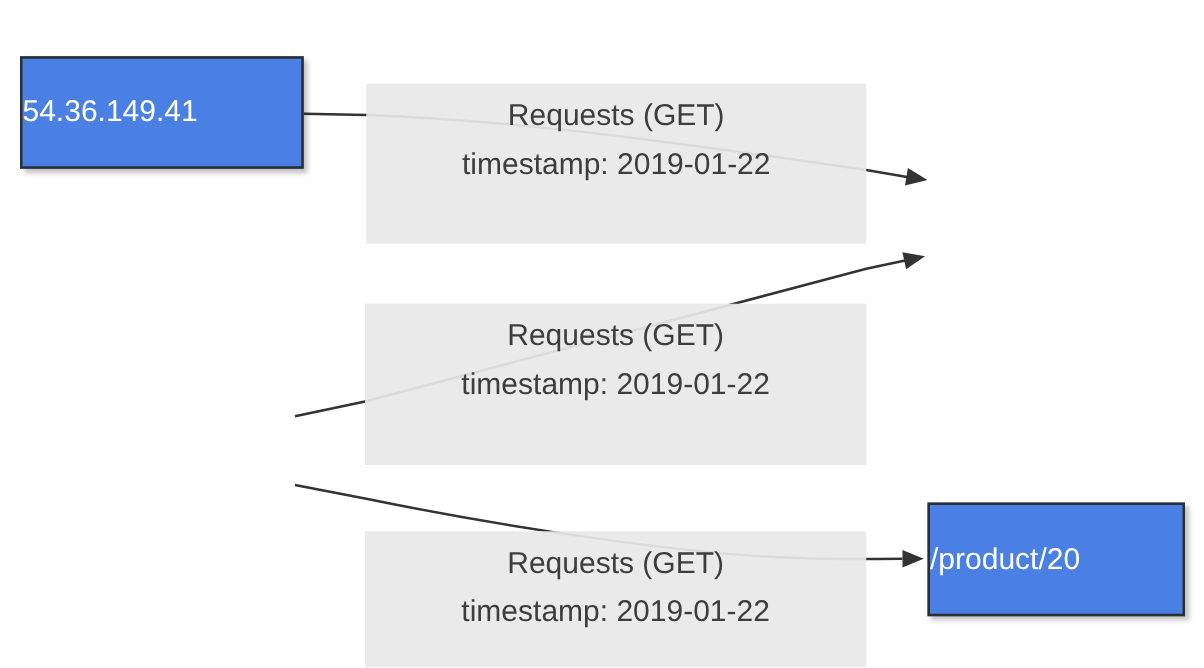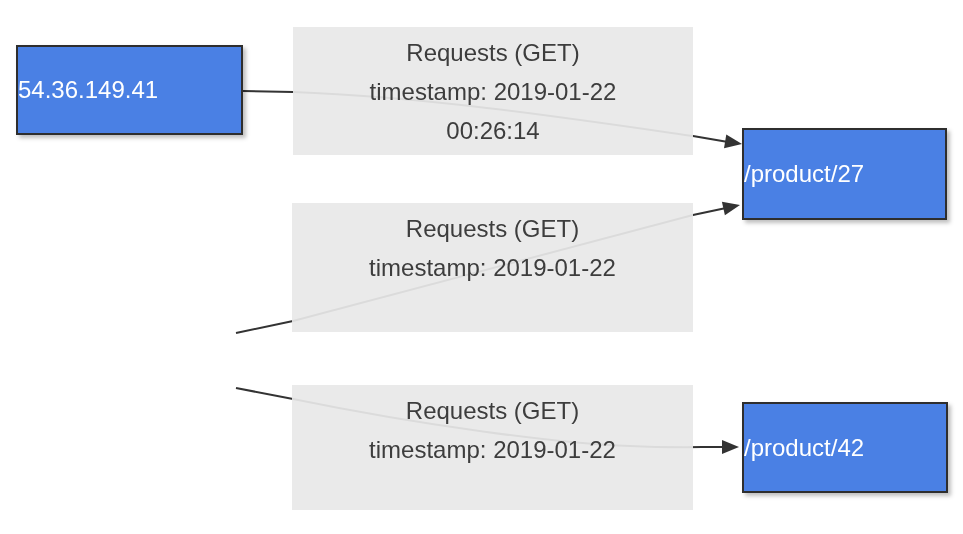--- a/index.html
+++ b/index.html
@@ -51,20 +51,21 @@
   .edge-label {
     position: absolute;
     box-sizing: border-box;
     background: rgba(232,232,232,0.93);
     color: #3d3d3d;
     font-size: 24px;
     line-height: 39px;
     text-align: center;
     padding-top: 6px;
     z-index: 2;
+    margin-top: 40px;
   }
   .edge-label-1 { left: 293px; top: 27px;  width: 400px; height: 128px; }
   .edge-label-2 { left: 292px; top: 203px; width: 401px; height: 129px; }
   .edge-label-3 { left: 292px; top: 385px; width: 401px; height: 125px; }
 </style>
 </head>
 <body>
 
 <div class="canvas">
 
@@ -76,39 +77,35 @@
     <path class="edge-path" d="M 236,333 L 293,321 L 693,215 L 726,208"></path>
     <polygon class="arrowhead" points="740,205 724.9,215.3 721.9,201.7"></polygon>
 
     <path class="edge-path" d="M 236,388 L 293,399 C 420,425 560,444 630,446 C 670,448 695,447 722,447"></path>
     <polygon class="arrowhead" points="739,447 722,454 722,440"></polygon>
   </svg>
 
   <div class="edge-label edge-label-1">
     <div>Requests (GET)</div>
     <div>timestamp: 2019-01-22</div>
-    <div>00:26:14</div>
   </div>
 
   <div class="edge-label edge-label-2">
     <div>Requests (GET)</div>
     <div>timestamp: 2019-01-22</div>
   </div>
 
   <div class="edge-label edge-label-3">
     <div>Requests (GET)</div>
     <div>timestamp: 2019-01-22</div>
   </div>
 
   <div class="node node-ip1">
     <span>54.36.149.41</span>
   </div>
 
 
-  <div class="node node-url1">
-    <span>/product/27</span>
-  </div>
 
   <div class="node node-url2">
-    <span>/product/42</span>
+    <span>/product/20</span>
   </div>
 
 </div>
 
 </body></html>

